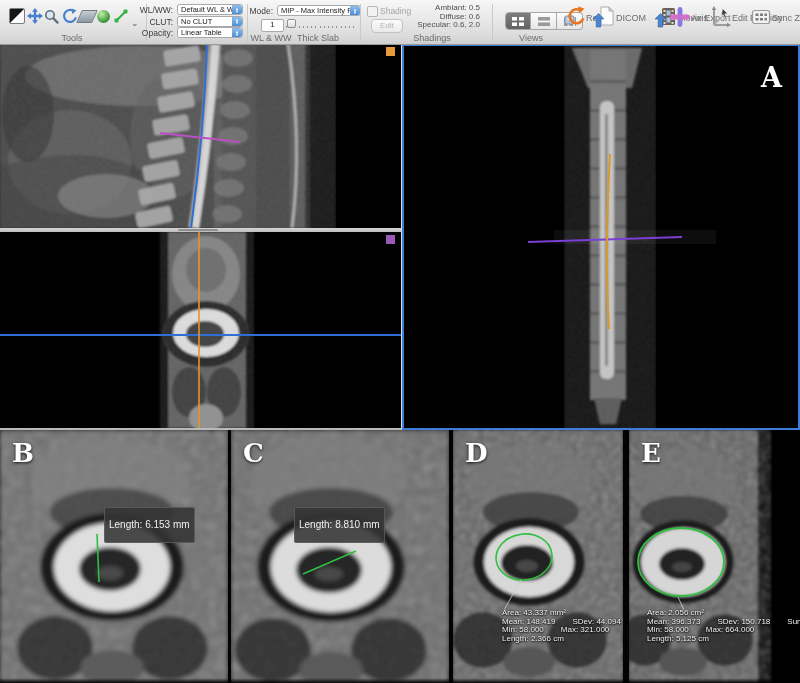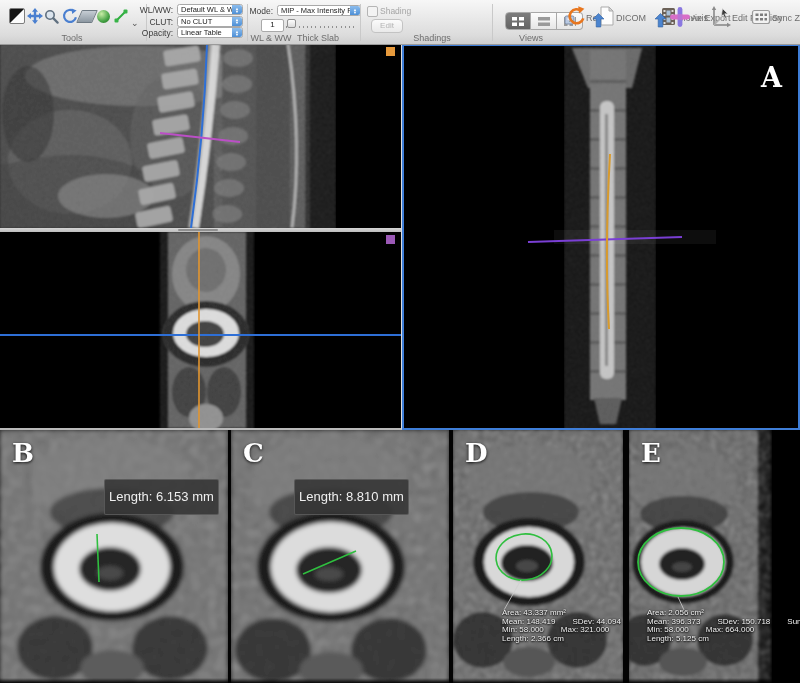--- a/index.html
+++ b/index.html
@@ -74,22 +74,22 @@
     font-size:27px;text-shadow:0 1px 3px rgba(0,0,0,.9);z-index:6;}
 
   
   .strip{position:absolute;left:0;top:430px;width:800px;height:253px;background:#000;display:flex;}
   .zp{position:relative;height:253px;overflow:hidden;background:#000;}
   .gapd{height:253px;background:#030303;}
   .strip-bottom{position:absolute;left:0;bottom:0;width:800px;height:5px;
     background:linear-gradient(rgba(0,0,0,0),rgba(0,0,0,.9));z-index:8;}
   .zp .big-letter{top:8px;left:12px;font-size:26px;}
   .meas-tag{position:absolute;background:rgba(52,52,52,.88);border:1px solid rgba(120,120,120,.5);
-    border-radius:2px;color:#efefef;font-size:13px;line-height:10px;padding:12px 4px;
-    white-space:nowrap;z-index:7;}
+    border-radius:2px;color:#efefef;font-size:10px;line-height:10px;padding:12px 4px;
+    white-space:nowrap;z-index:7;margin-top:28px;}
   .roi-stats{position:absolute;z-index:7;color:#f2f2f2;font-size:8px;line-height:8.5px;
     text-shadow:0 0 2px #000,0 1px 2px #000;white-space:nowrap;}
   .roi-stats span{margin-right:17px;}
 </style>
 </head>
 <body>
 
 <div class="app">
 
   <div class="toolbar">
@@ -169,20 +169,25 @@
       <div class="track"></div>
       <div class="thumb"></div>
     </div>
     <div class="group-label" style="left:318px">Thick Slab</div>
 
     <div class="tb-sep" style="left:360px"></div>
 
     <div class="checkbox" style="left:367px;top:6px"></div>
     <div class="field-row gray-text" style="left:380px;top:6px">Shading</div>
     <div class="btn-edit" style="left:371px;top:19px">Edit</div>
+    <div class="shade-vals">
+      <div>Ambiant: 0.5</div>
+      <div>Diffuse: 0.6</div>
+      <div>Specular: 0.6, 2.0</div>
+    </div>
     <div class="group-label" style="left:432px">Shadings</div>
 
     <div class="tb-sep" style="left:492px"></div>
 
     <div class="seg" style="left:505px">
       <button>
         <svg width="12" height="9" viewBox="0 0 12 9">
             <rect x="0" y="0" width="5" height="3.5" fill="#fff"></rect>
             <rect x="7" y="0" width="5" height="3.5" fill="#fff"></rect>
             <rect x="0" y="5.5" width="5" height="3.5" fill="#fff"></rect>

